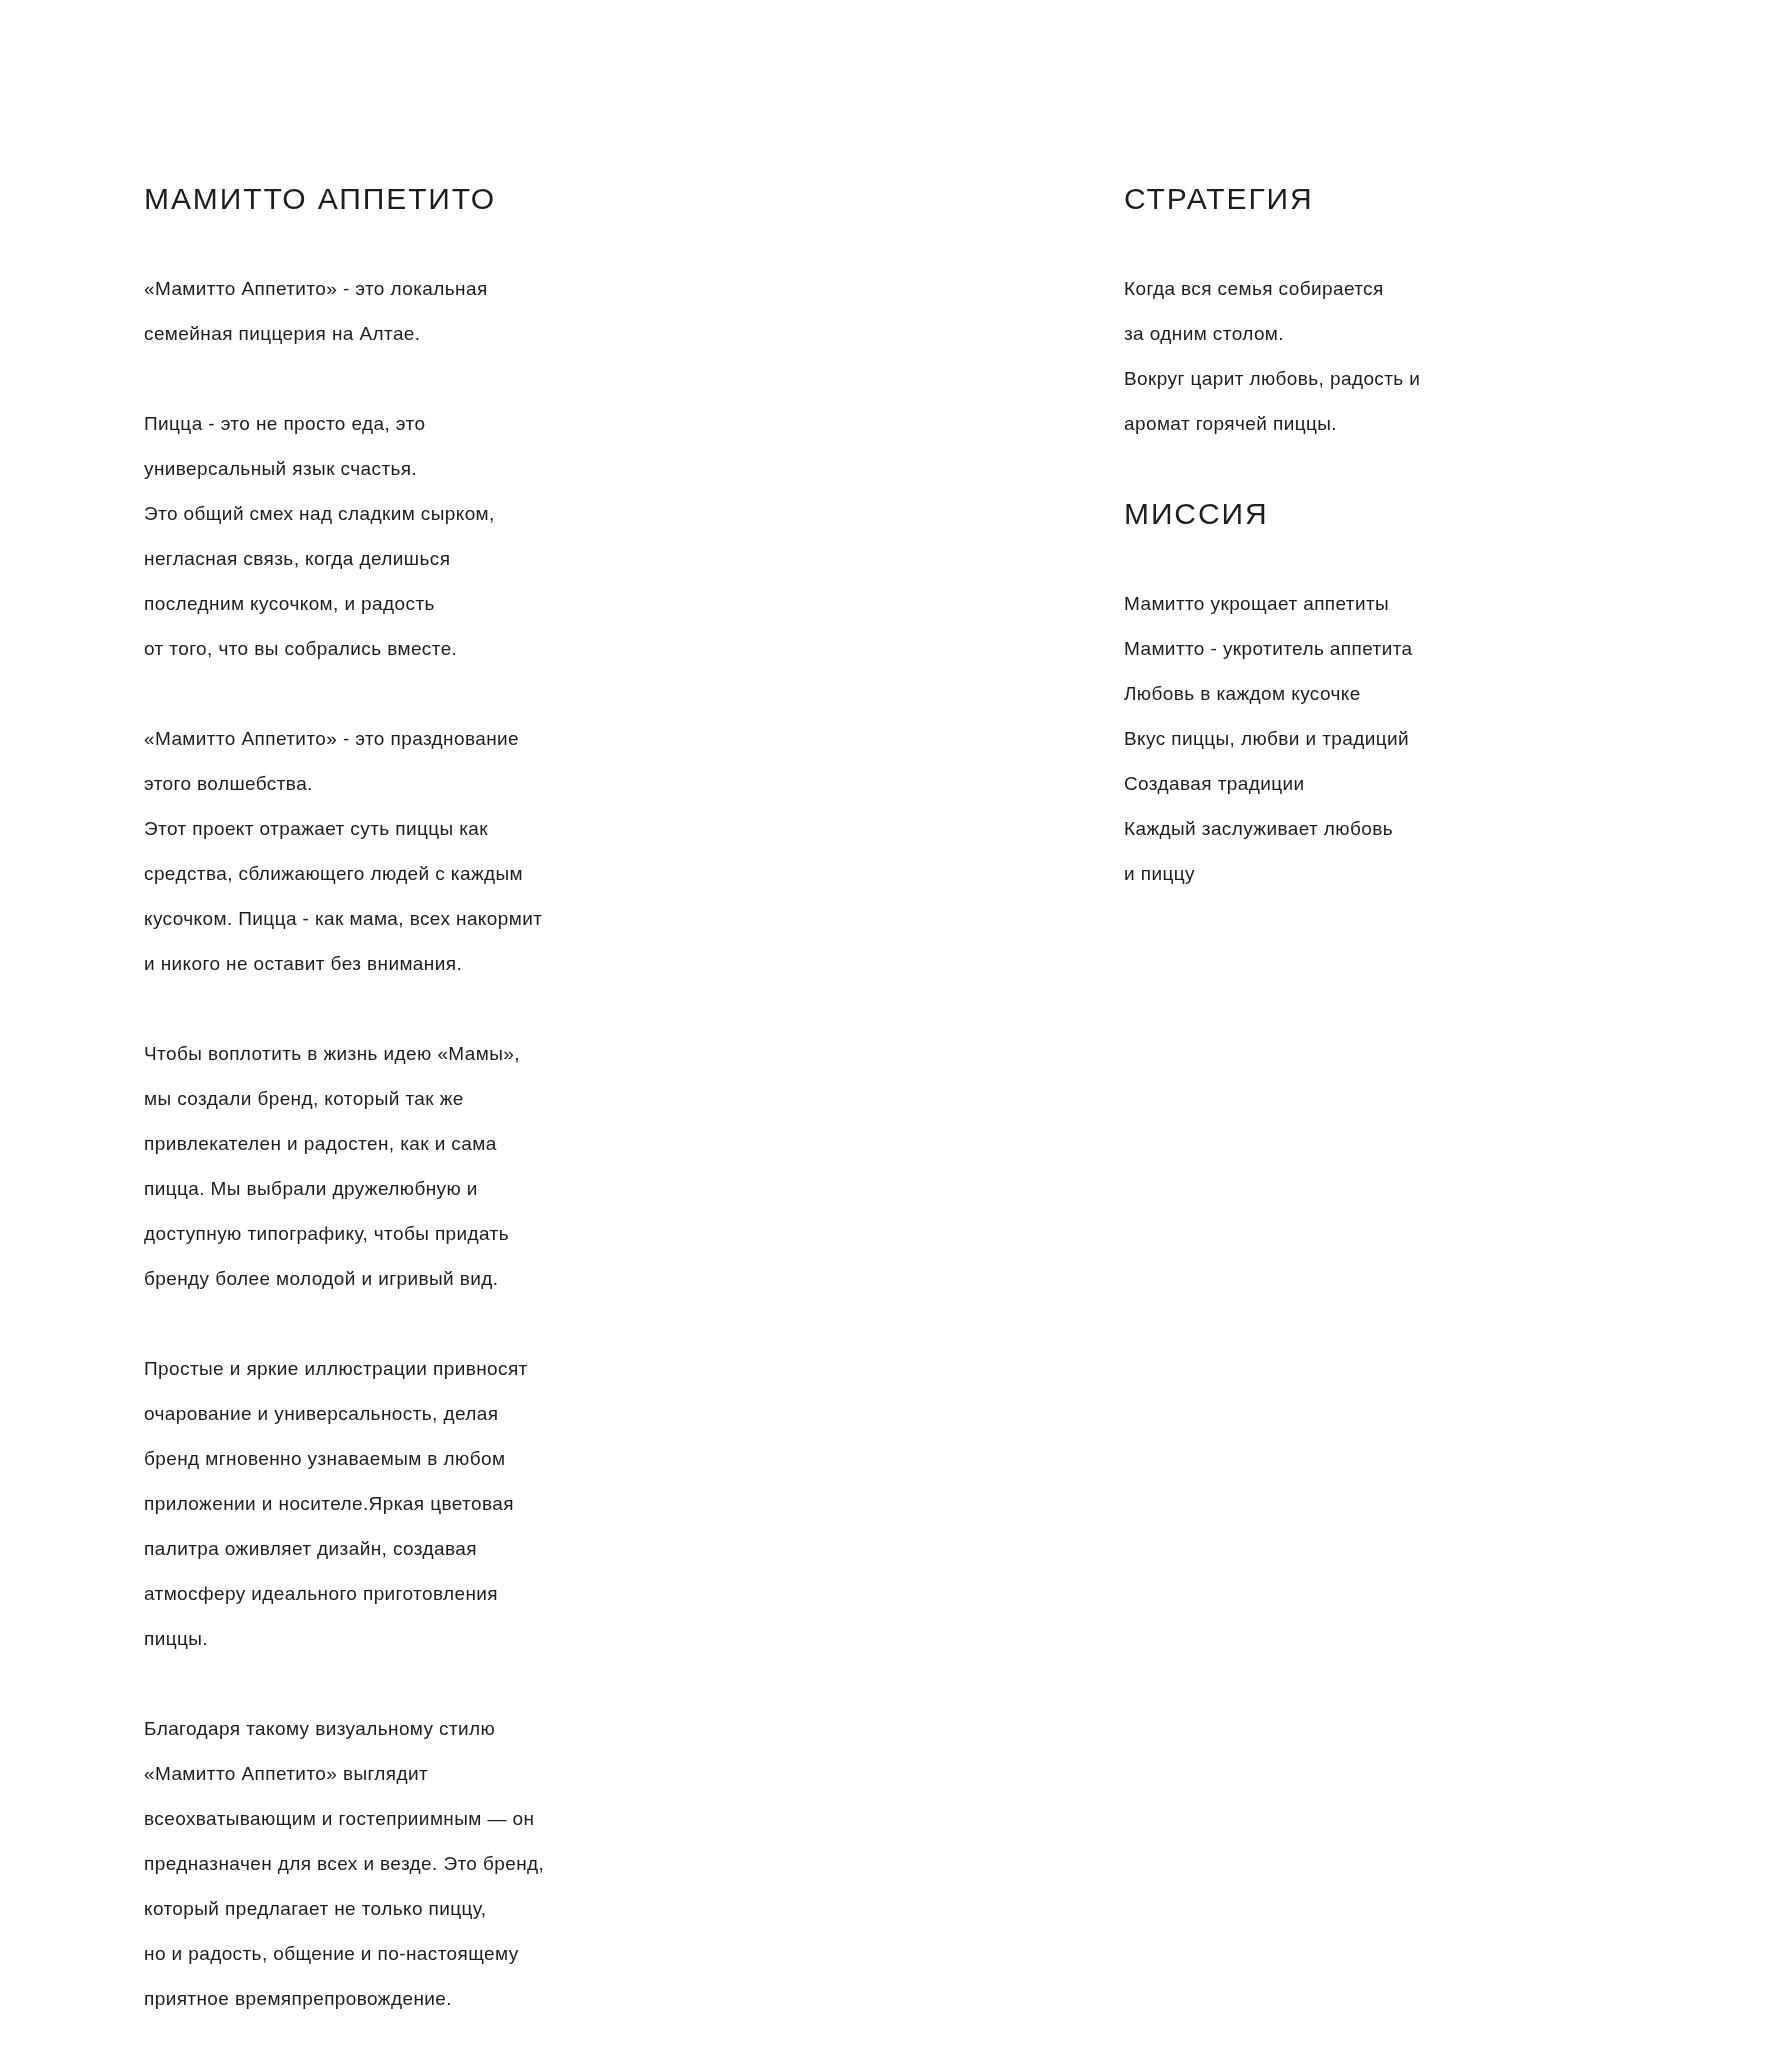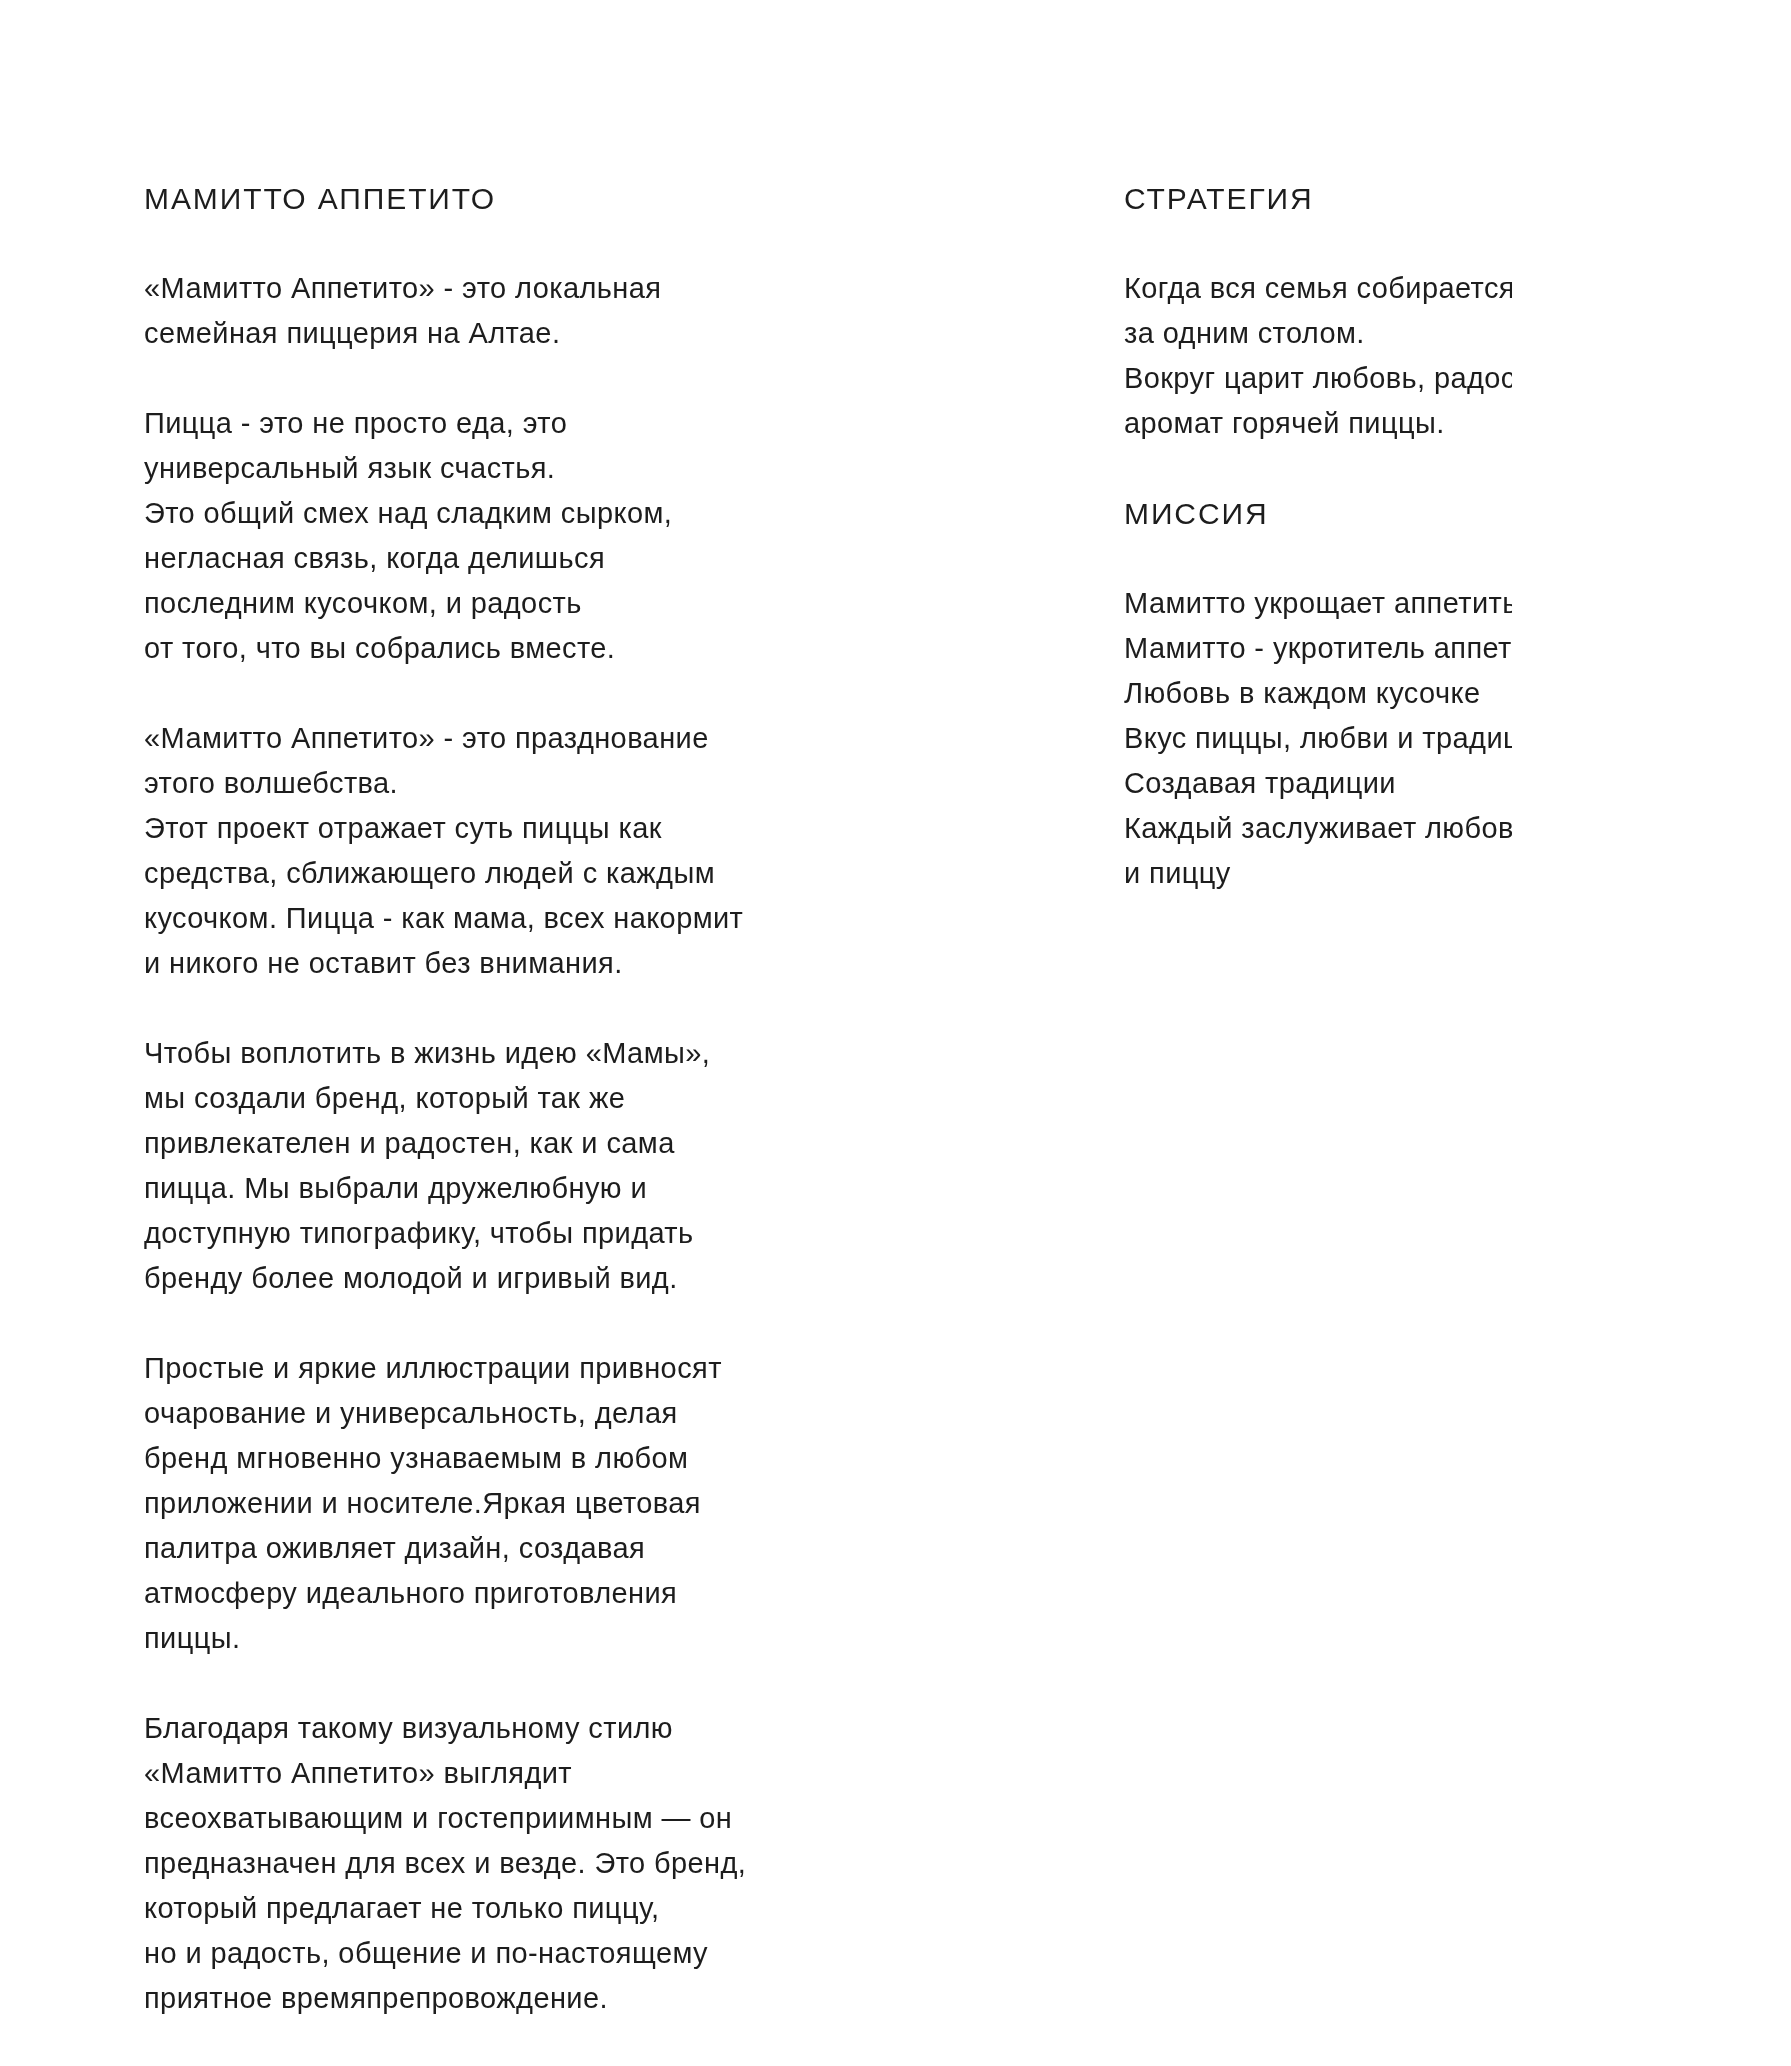--- a/index.html
+++ b/index.html
@@ -30,21 +30,21 @@
   }
   .heading {
     font-size: 30px;
     line-height: 45px;
     letter-spacing: 1.9px;
     font-weight: 400;
     margin: 0 0 45px 0;
     white-space: pre-line;
   }
   .para {
-    font-size: 29px;
+    font-size: 19px;
     line-height: 45px;
     letter-spacing: 0.4px;
     font-weight: 400;
     margin: 0 0 45px 0;
     white-space: pre-line;
   }
   .address-block {
     position: absolute;
     left: 1068px;
     top: 1804px;

